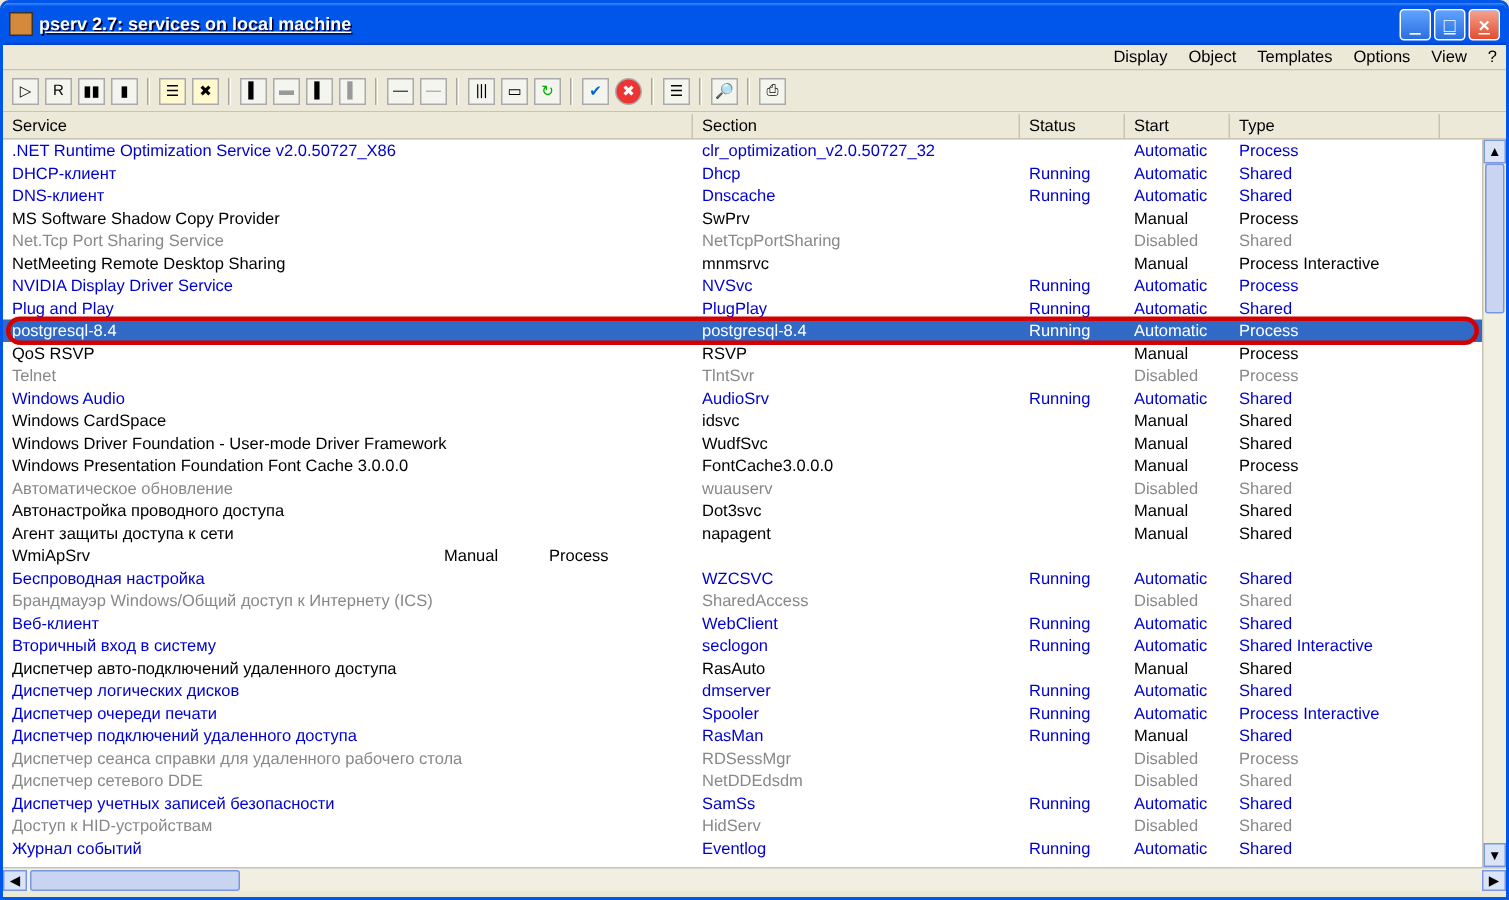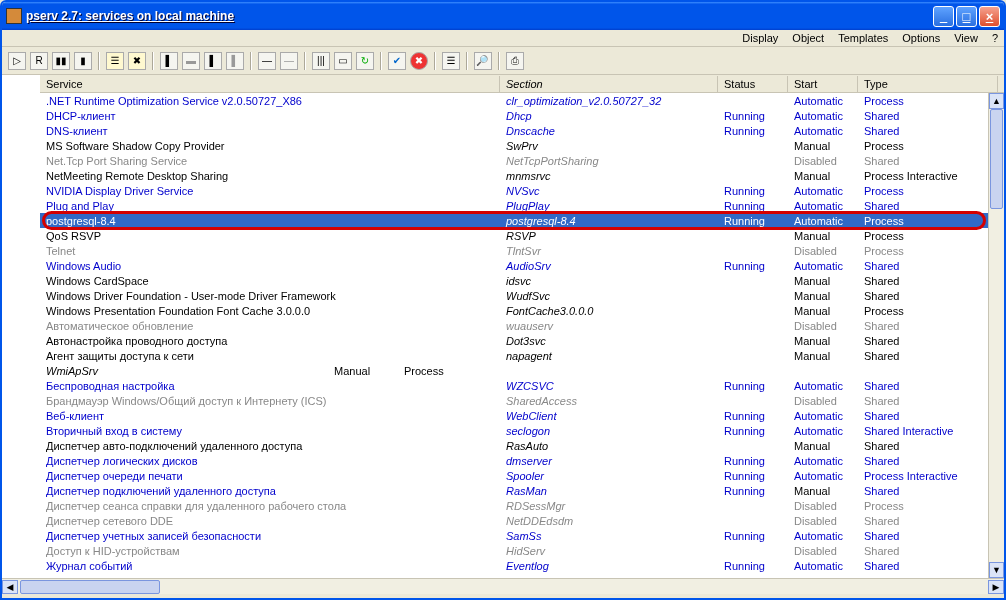--- a/index.html
+++ b/index.html
@@ -70,21 +70,20 @@
   display:flex; align-items:center; justify-content:center;
   font-size: 10px;
 }
 .tsep { width: 2px; height: 18px; border-left: 1px solid #aca899; border-right: 1px solid #fff; margin: 0 2px; }
 .listarea {
   background: #fff;
   height: 503px;
   display: flex;
   flex-direction: column;
   position: relative;
-  padding-left: 38px;
 }
 .headerrow {
   display: flex;
   background: #ece9d8;
   border-bottom: 1px solid #c8c4b4;
   height: 18px;
   align-items: center;
 }
 .headerrow .hcell {
   border-right: 1px solid #c8c4b4;
@@ -104,21 +103,21 @@
   align-items: center;
   font-size: 11px;
   white-space: nowrap;
 }
 .row .cell {
   padding: 0 6px;
   overflow: hidden;
   text-overflow: clip;
 }
 .c-service { width: 460px; }
-.c-section { width: 218px; font-style: italic; }
+.c-section { width: 218px; }
 .c-status  { width: 70px; }
 .c-start   { width: 70px; }
 .c-type    { width: 140px; }
 .link { color: #0000cc; }
 .disabled { color: #888; }
 .normal { color: #000; }
 .row.selected {
   background: #3169c6;
   color: #fff !important;
 }

